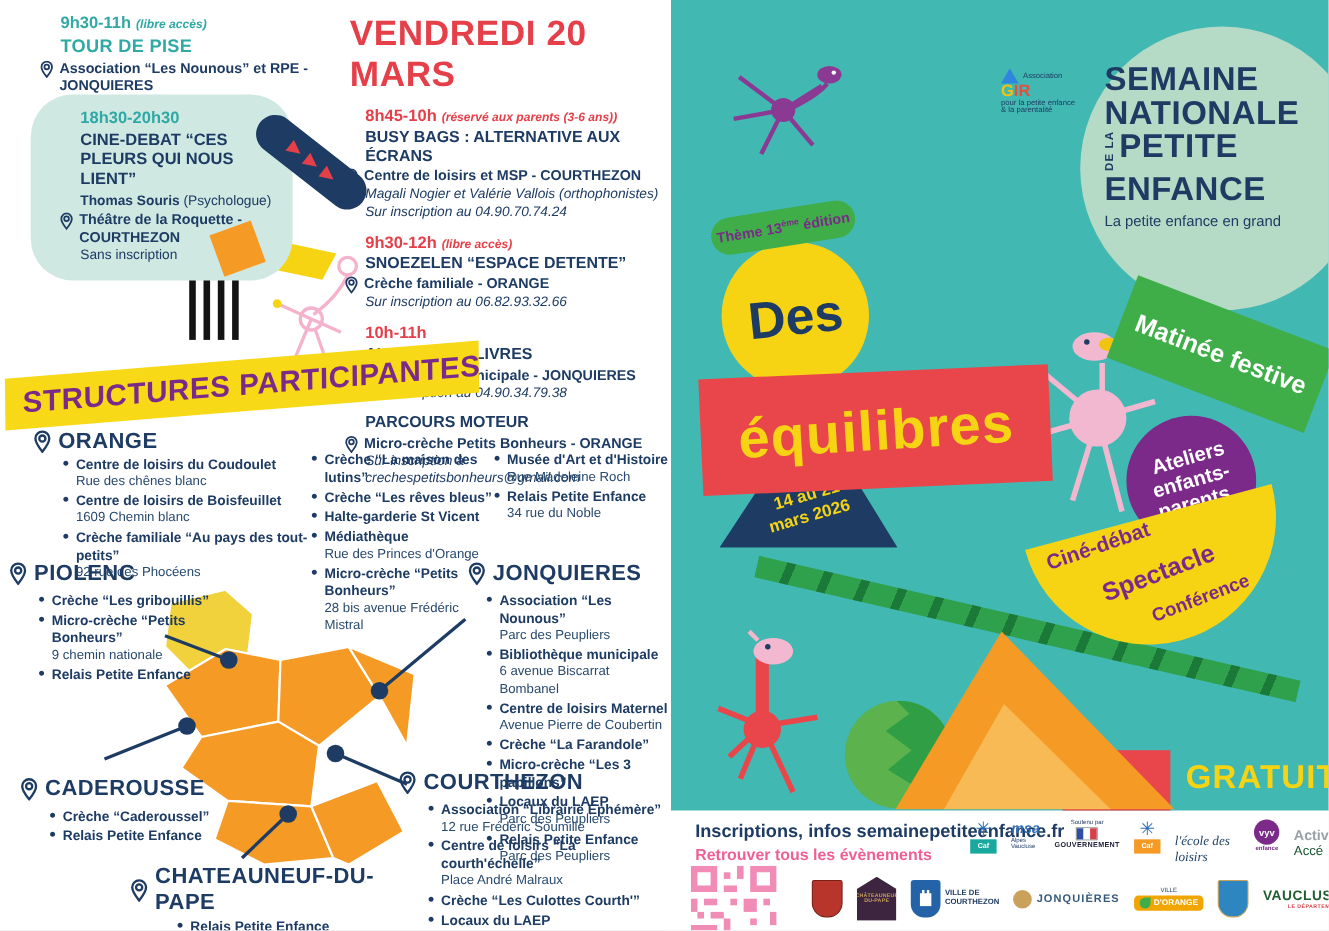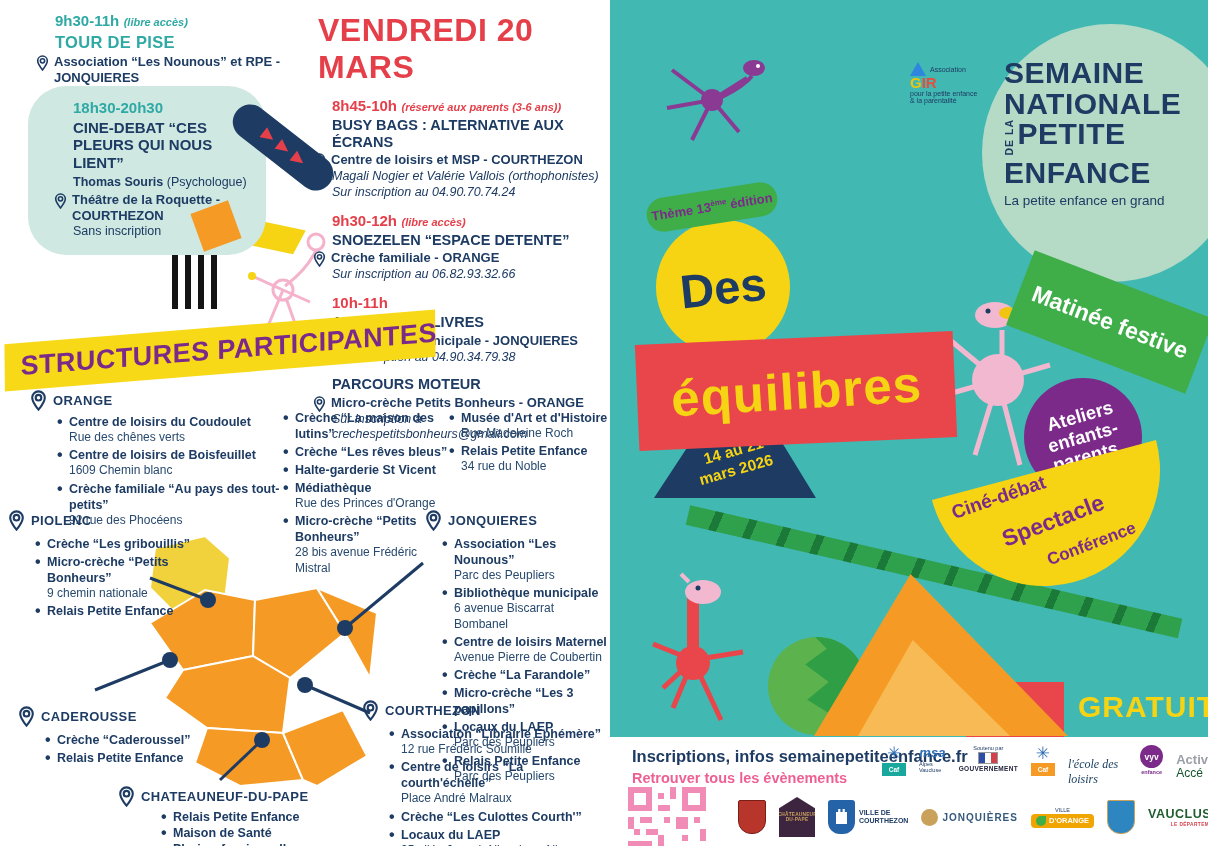--- a/index.html
+++ b/index.html
@@ -27,21 +27,21 @@
   .f-title{color:#1d3b63;font-weight:800;font-size:14.5px;line-height:1.15;margin-top:2px;}
   .f-extra,.f-insc{font-size:12.5px;font-style:italic;color:#1d3b63;line-height:1.25;}
   .f-note{font-size:11px;font-weight:700;font-style:italic;color:#e5404a;}
   
   .banner{position:absolute;left:4px;top:327px;width:432px;height:47px;background:#f7d917;
           transform:rotate(-4.6deg) skewX(-4deg);z-index:2;display:flex;align-items:center;}
   .banner span{color:#7b2a8a;font-weight:800;font-size:27px;letter-spacing:.5px;padding-left:16px;white-space:nowrap;}
   
   .city-head{display:flex;align-items:center;gap:6px;margin-bottom:5px;}
   .city-head svg{flex:0 0 17px;}
-  .city-name{font-weight:800;font-size:13px;color:#1d3b63;letter-spacing:.4px;}
+  .city-name{font-weight:800;font-size:20px;color:#1d3b63;letter-spacing:.4px;}
   .s-list{list-style:none;margin:0;padding:0;}
   .s-item{position:relative;padding-left:13px;margin-bottom:2px;}
   .s-item::before{content:"•";position:absolute;left:1px;top:-1px;color:#1d3b63;font-weight:bold;}
   .s-name{display:block;font-weight:bold;color:#1d3b63;font-size:12.5px;line-height:1.28;}
   .s-addr{display:block;color:#27496d;font-size:12px;line-height:1.28;}
   .abs{position:absolute;}
   .z1{z-index:1}.z2{z-index:2}
   
   .skateboard{position:absolute;left:224px;top:130px;width:118px;height:35px;border-radius:18px;
               background:#1d3b63;transform:rotate(38deg);display:flex;align-items:center;justify-content:center;gap:6px;z-index:2;}
@@ -305,21 +305,21 @@
           <path d="M12 2C7 2 3 6 3 11c0 6 9 17 9 17s9-11 9-17c0-5-4-9-9-9z" fill="none" stroke="#1d3b63" stroke-width="3"></path>
           <circle cx="12" cy="11" r="4" fill="none" stroke="#1d3b63" stroke-width="3"></circle>
         </svg>
       <span class="city-name">ORANGE</span>
     </div>
   </div>
   <ul class="s-list abs z1" style="left:56px;top:414px;width:225px;">
 
   <li class="s-item">
         <span class="s-name">Centre de loisirs du Coudoulet</span>
-        <span class="s-addr">Rue des chênes verts</span>
+        <span class="s-addr">Rue des chênes blanc</span>
       </li>
       <li class="s-item">
         <span class="s-name">Centre de loisirs de Boisfeuillet</span>
         <span class="s-addr">1609 Chemin blanc</span>
       </li>
       <li class="s-item">
         <span class="s-name">Crèche familiale “Au pays des tout-petits”</span>
         <span class="s-addr">92 rue des Phocéens</span>
       </li>
     </ul>

